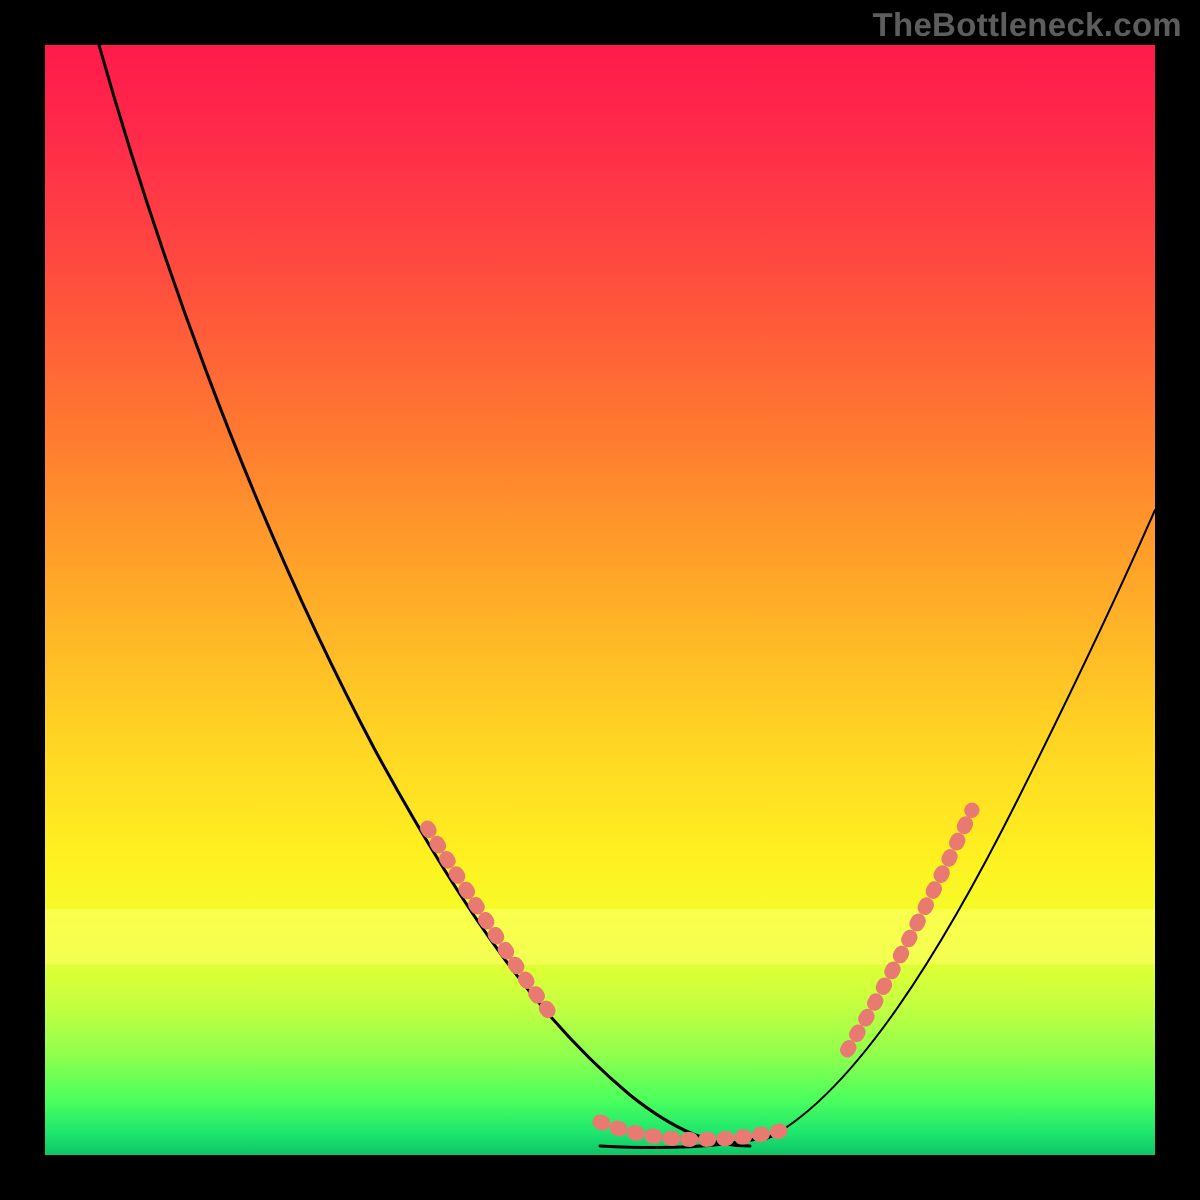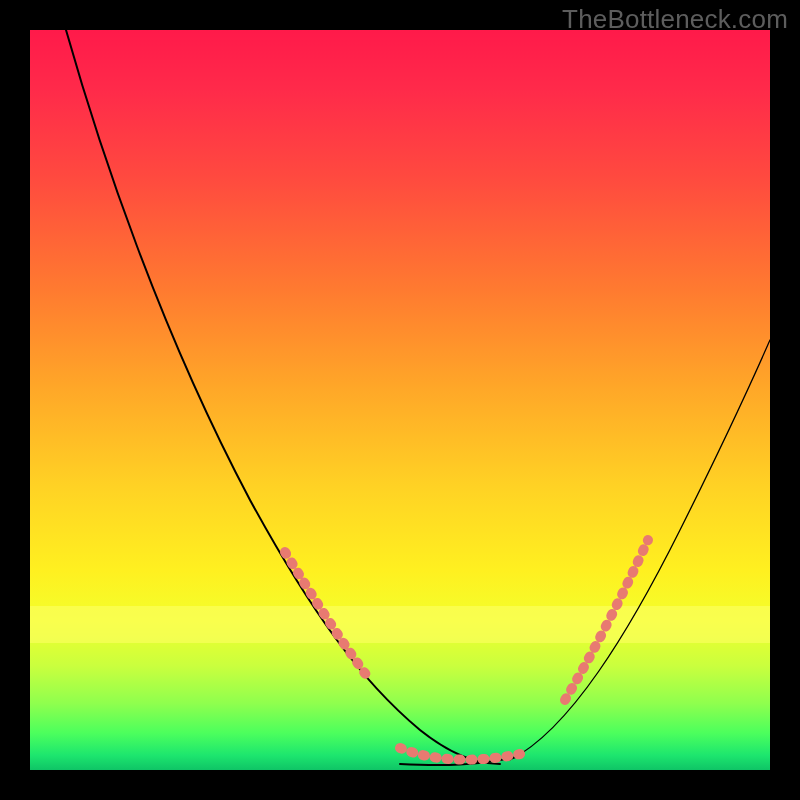--- a/index.html
+++ b/index.html
@@ -17,22 +17,22 @@
     left: 0;
     width: 800px;
     height: 800px;
     background: #000000;
   }
   .watermark {
     position: absolute;
     top: 4px;
     right: 12px;
     color: #5d5d5d;
-    font-size: 26px;
-    font-weight: 400;
+    font-size: 22px;
+    font-weight: 700;
     letter-spacing: 0.2px;
     z-index: 30;
     user-select: none;
   }
   .plot {
     position: absolute;
     top: 30px;
     left: 30px;
     width: 740px;
     height: 740px;

